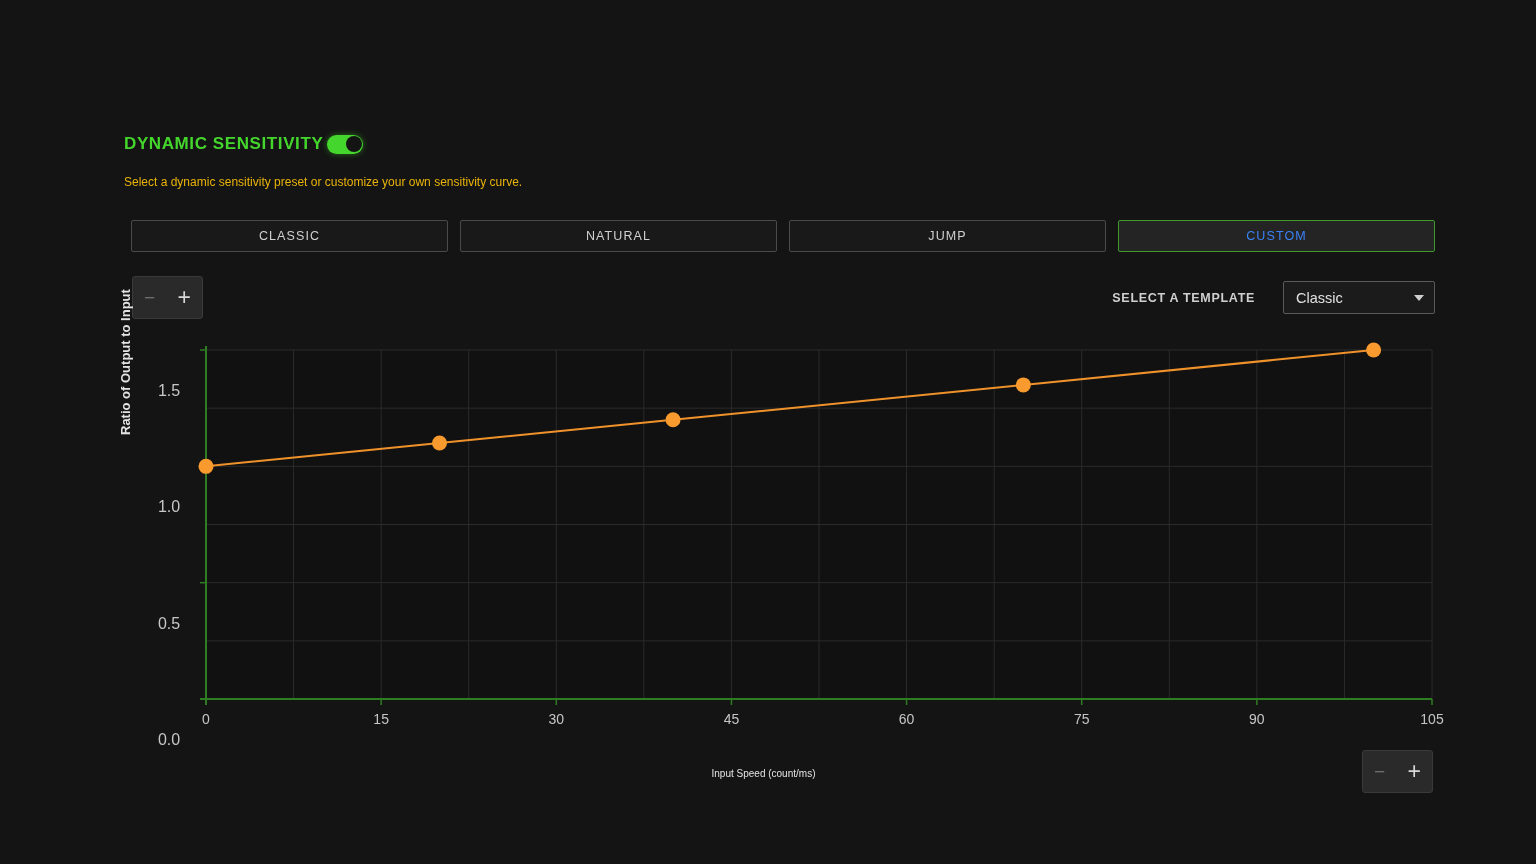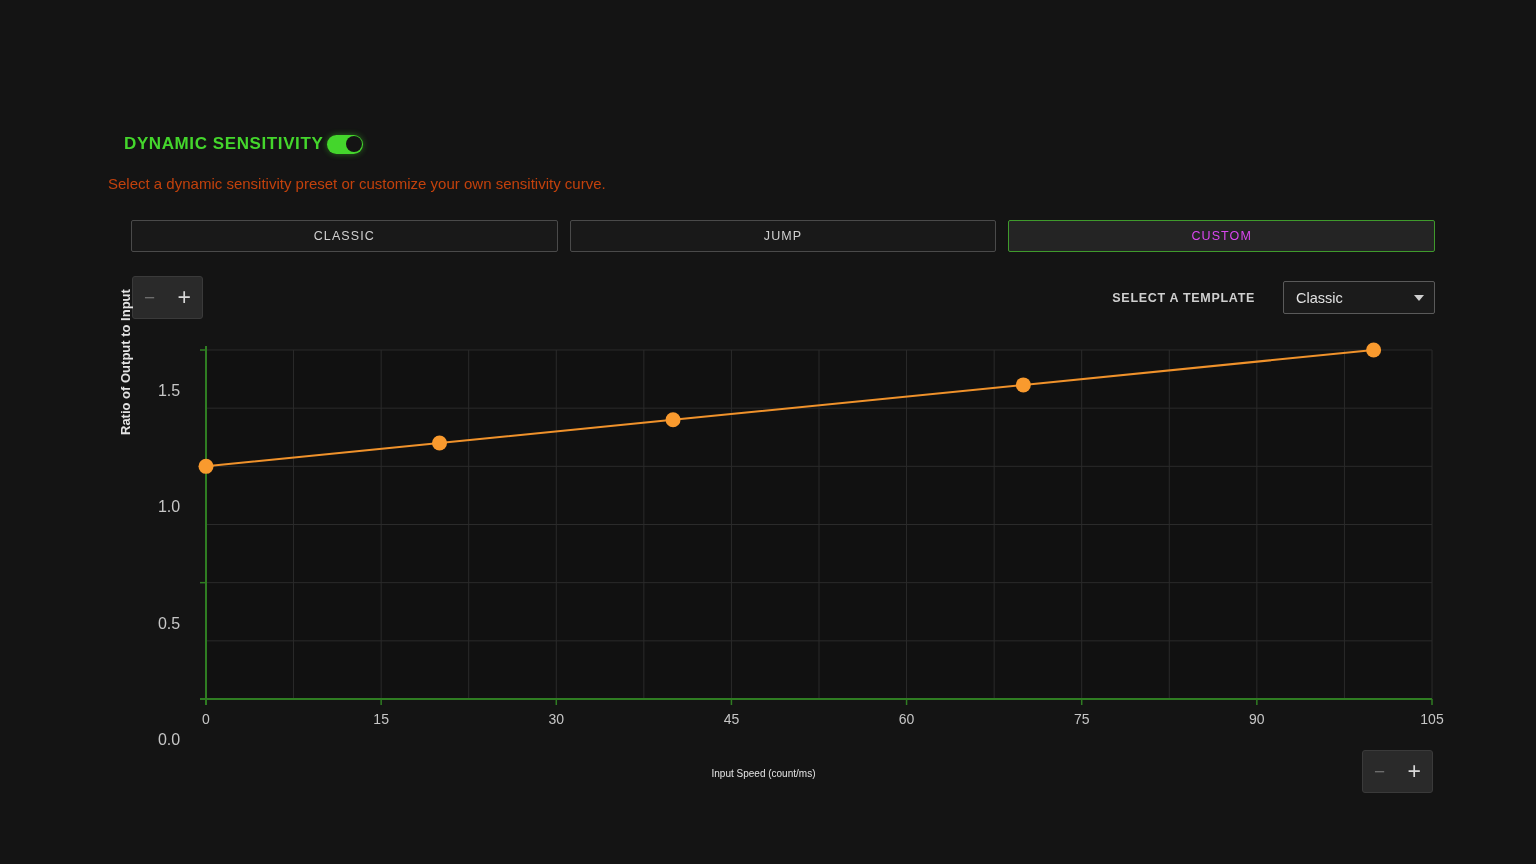--- a/index.html
+++ b/index.html
@@ -24,38 +24,38 @@
     width: 36px; height: 19px; border-radius: 10px;
     background: #44d62c; position: relative; cursor: pointer;
     box-shadow: 0 0 6px rgba(68,214,44,.45);
   }
   .toggle .knob {
     position: absolute; top: 1.5px; right: 1.5px;
     width: 16px; height: 16px; border-radius: 50%;
     background: #141414;
   }
   .subtitle {
-    position: absolute; left: 108px; top: 175px;
-    color: #c2410c; font-size: 15px;
+    position: absolute; left: 124px; top: 175px;
+    color: #eab308; font-size: 12px;
   }
 
   
   .presets {
     position: absolute; left: 131px; top: 220px;
     width: 1304px; display: flex; gap: 12px;
   }
   .preset-btn {
     flex: 1 1 0; height: 32px;
     background: #191919; border: 1px solid #4a4a4a; border-radius: 2px;
     color: #d0d0d0; font-size: 12.5px; letter-spacing: 1.1px;
     display: flex; align-items: center; justify-content: center;
     cursor: pointer; user-select: none;
   }
   .preset-btn.active {
-    border-color: #3f9a2c; background: #242424; color: #d946ef; text-align: right;
+    border-color: #3f9a2c; background: #242424; color: #3b82f6; text-align: right;
   }
 
   
   .stepper {
     position: absolute;
     width: 71px; height: 43px;
     background: #2a2a2a; border: 1px solid #3a3a3a; border-radius: 3px;
     display: flex; align-items: center; justify-content: space-around;
     cursor: default;
   }
@@ -117,20 +117,21 @@
   <div class="section-head">
     <div class="section-title">DYNAMIC SENSITIVITY</div>
     <div class="toggle">
       <div class="knob"></div>
     </div>
   </div>
   <div class="subtitle">Select a dynamic sensitivity preset or customize your own sensitivity curve.</div>
 
   <div class="presets">
     <div class="preset-btn">CLASSIC</div>
+    <div class="preset-btn">NATURAL</div>
     <div class="preset-btn">JUMP</div>
     <div class="preset-btn active">CUSTOM</div>
   </div>
 
   <div class="stepper" id="stepper-top">
     <span class="minus">−</span>
     <span class="plus">+</span>
   </div>
 
   <div class="template-row">

